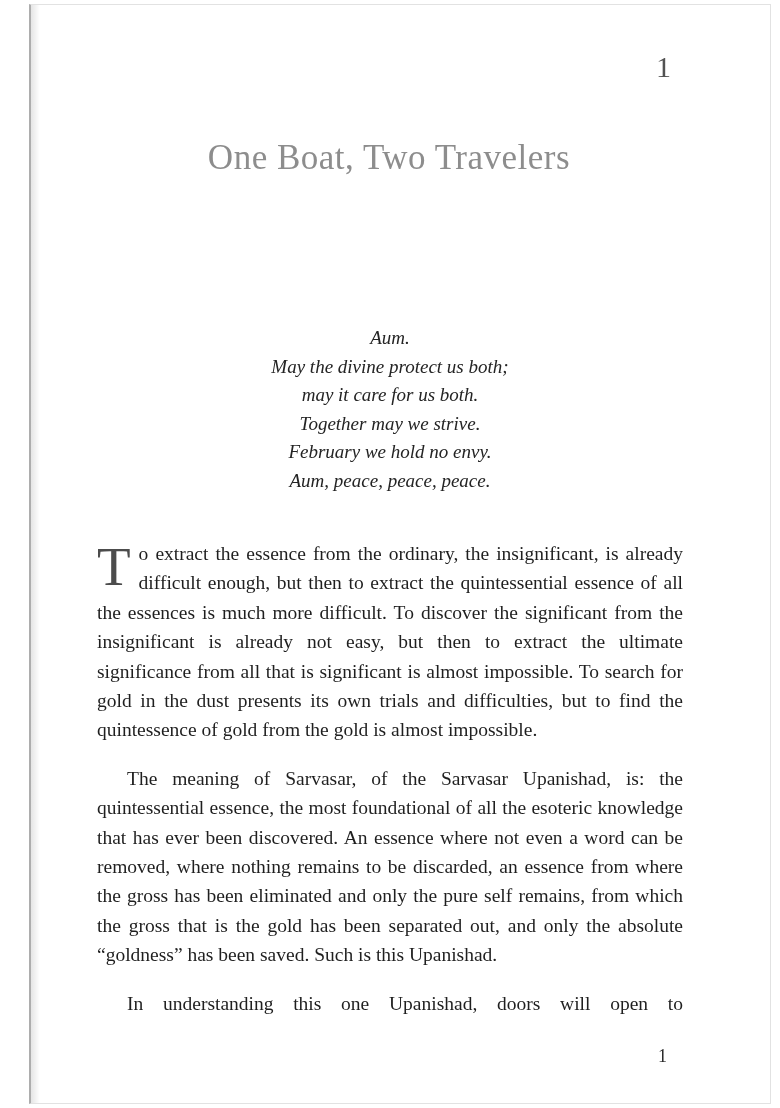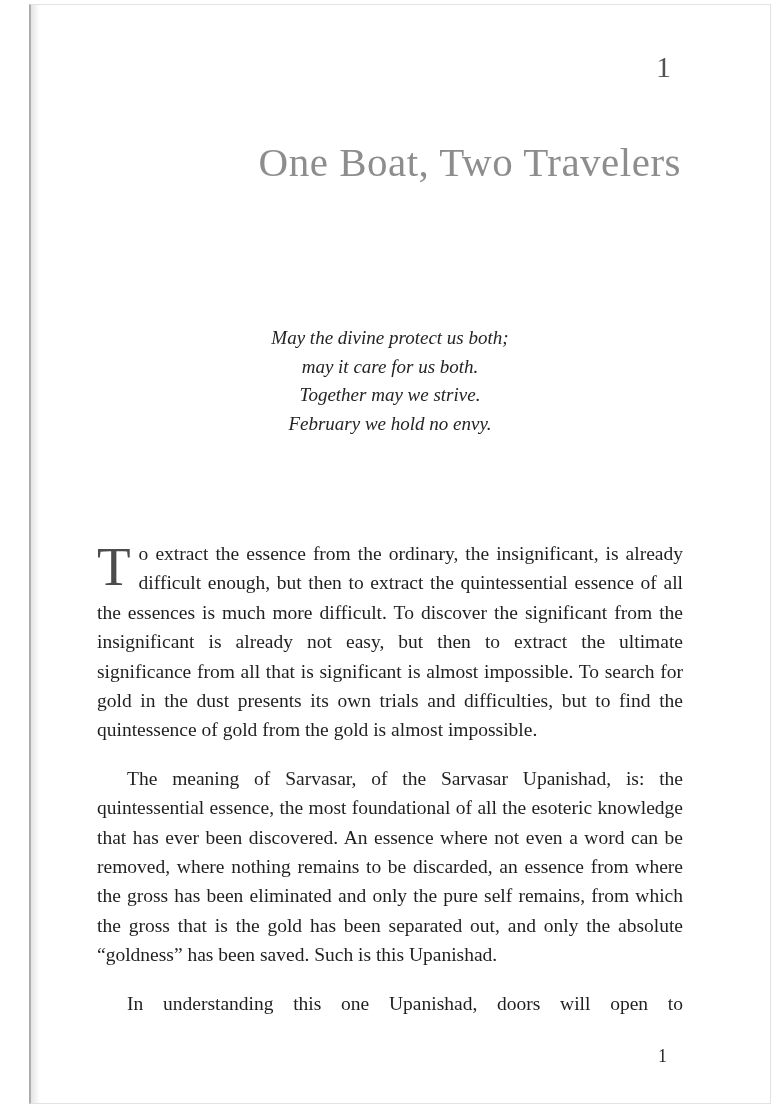--- a/index.html
+++ b/index.html
@@ -47,24 +47,24 @@
     top: 50px;
     right: 12px;
     font-size: 30px;
     color: #525252;
   }
   .chapter-title {
     position: absolute;
     top: 138px;
     left: 0;
     width: 100%;
-    text-align: right;
+    text-align: center;
     padding-right: 2px;
     box-sizing: border-box;
-    font-size: 41px;
+    font-size: 35px;
     letter-spacing: 0.5px;
     color: #8d8d8d;
     white-space: nowrap;
   }
   .verse {
     position: absolute;
     top: 324px;
     left: 0;
     width: 100%;
     text-align: center;
@@ -113,24 +113,26 @@
 
 <div class="scan-frame"></div>
 
 <div class="content">
 
   <div class="chapter-number">1</div>
 
   <div class="chapter-title">One Boat, Two Travelers</div>
 
   <div class="verse">
+    <div>Aum.</div>
     <div>May the divine protect us both;</div>
     <div>may it care for us both.</div>
     <div>Together may we strive.</div>
     <div>February we hold no envy.</div>
+    <div>Aum, peace, peace, peace.</div>
   </div>
 
   <div class="body-text">
     <p class="para first"><span class="drop-cap">T</span><span>o extract the essence from the ordinary, the insignificant, is already difficult enough, but then to extract the quintessential essence of all the essences is much more difficult. To discover the significant from the insignificant is already not easy, but then to extract the ultimate significance from all that is significant is almost impossible. To search for gold in the dust presents its own trials and difficulties, but to find the quintessence of gold from the gold is almost impossible.</span></p>
 
     <p class="para indent">The meaning of Sarvasar, of the Sarvasar Upanishad, is: the quintessential essence, the most foundational of all the esoteric knowledge that has ever been discovered. An essence where not even a word can be removed, where nothing remains to be discarded, an essence from where the gross has been eliminated and only the pure self remains, from which the gross that is the gold has been separated out, and only the absolute “goldness” has been saved. Such is this Upanishad.</p>
 
     <p class="para indent stretch-last">In understanding this one Upanishad, doors will open to</p>
   </div>
 

